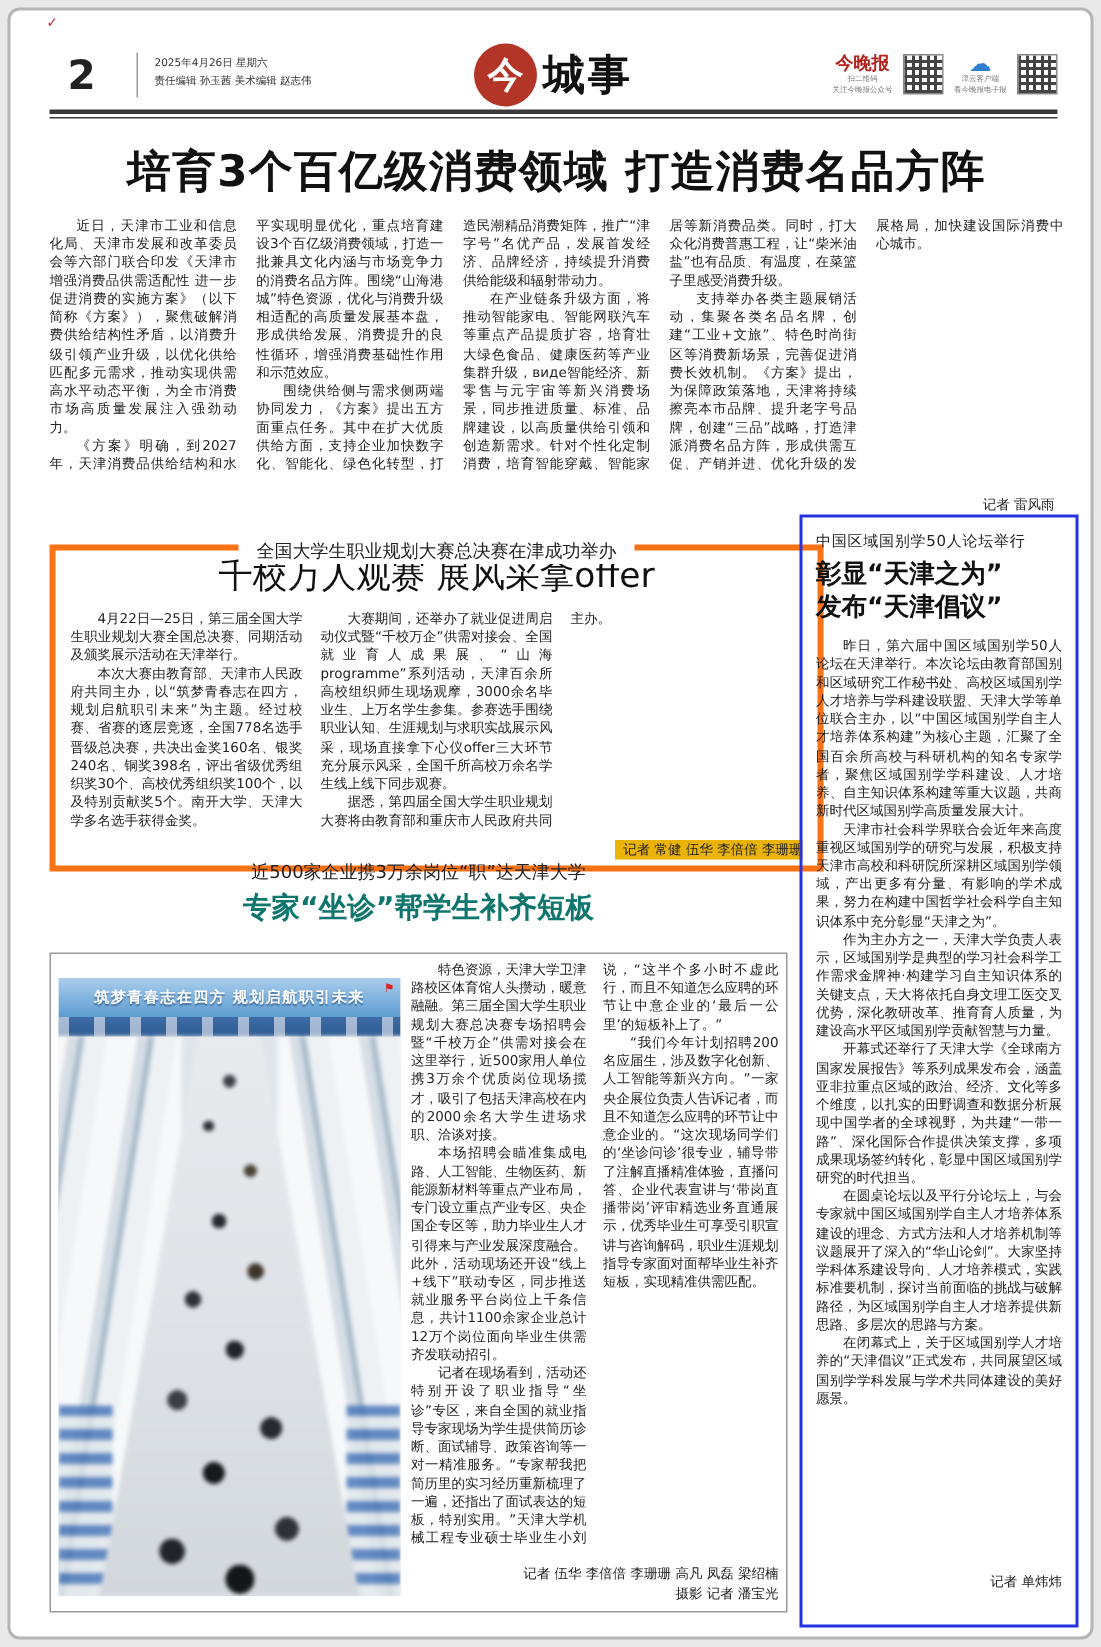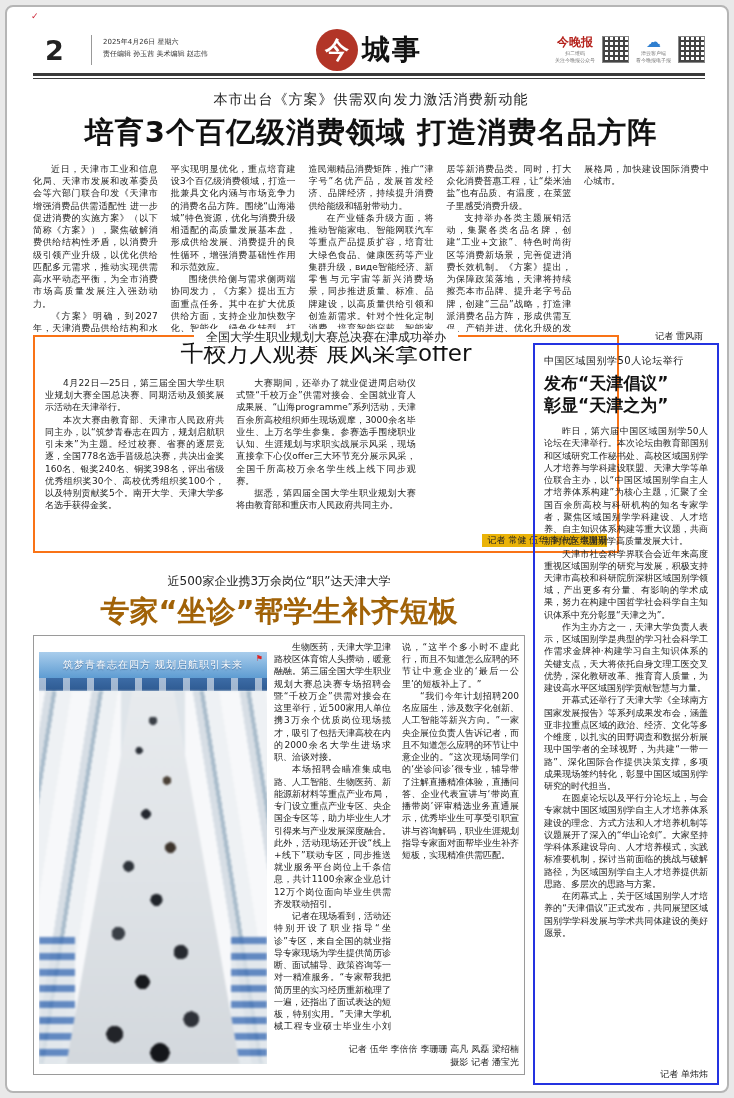--- a/index.html
+++ b/index.html
@@ -38,35 +38,35 @@
   .byline { font-size:9px; text-align:right; color:#222; }
 
   
   .top-art { position:absolute; left:26px; top:84px; width:676px; height:252px; }
   .kicker { text-align:center; font-size:14px; color:#222; letter-spacing:1px; }
   .top-headline { text-align:center; font-size:29px; font-weight:bold; letter-spacing:1px; color:#111; margin-top:4px; }
   .top-cols { margin-top:10px; height:176px; column-count:5; column-gap:13px; column-fill:auto; overflow:hidden; }
   .top-byline { position:absolute; right:6px; bottom:0; background:#fff; padding-left:6px; }
 
   
-  .mid-box { position:absolute; left:26px; top:328px; width:586px; height:218px; border:2px solid #f97316; }
+  .mid-box { position:absolute; left:26px; top:356px; width:516px; height:218px; border:4px solid #f97316; }
   .boxed-kicker { position:absolute; top:-8px; left:50%; transform:translateX(-50%); background:#fff;
                   padding:0 12px; white-space:nowrap; font-size:12px; color:#222; }
   .mid-headline { text-align:center; font-size:23px; font-weight:normal; margin-top:1px; color:#111; }
   .mid-cols { margin:8px 10px 0; height:148px; column-count:3; column-gap:12px; column-fill:auto; overflow:hidden; }
   .mid-byline { position:absolute; right:10px; bottom:4px; background:#eab308; padding-left:6px; }
 
   
   .job-head { position:absolute; left:26px; top:566px; width:492px; text-align:center; }
   .job-kicker { font-size:12px; color:#222; }
-  .job-headline { font-size:29px; font-weight:bold; color:#a16207; margin-top:2px; }
+  .job-headline { font-size:19px; font-weight:bold; color:#0f766e; margin-top:2px; }
   .job-box { position:absolute; left:26px; top:628px; width:492px; height:440px; border:1px solid #9a9a9a; padding:5px; }
   .photo { position:absolute; left:5px; top:16px; width:228px; height:412px; background:#e4e9ee; overflow:hidden; }
   .photo-banner { height:26px; background:linear-gradient(180deg,#a9cdec,#5e9cd2); color:#fff;
-                  display:flex; align-items:center; justify-content:center; font-size:10px; font-weight:normal;
+                  display:flex; align-items:center; justify-content:center; font-size:10px; font-weight:bold;
                   letter-spacing:1px; text-shadow:0 1px 1px rgba(10,40,90,.5); white-space:nowrap; }
   .photo-subbanner { height:13px; background:linear-gradient(180deg,#3c6ca6,#2e5a92);
                      background-image:repeating-linear-gradient(90deg,rgba(255,255,255,.55) 0 7px,transparent 7px 24px),
                                       linear-gradient(180deg,#3c6ca6,#2e5a92); }
   .photo-scene { position:absolute; left:0; top:39px; right:0; bottom:0; background:#dfe5ea; filter:blur(1.3px); }
   .boothL,.boothR { position:absolute; top:0; bottom:0; width:42%; }
   .boothL { left:-6%; background:repeating-linear-gradient(99deg,#f7f8fa 0 20px,#d7dee5 20px 27px,#a9bccb 27px 31px,#eef1f4 31px 46px); }
   .boothR { right:-6%; background:repeating-linear-gradient(81deg,#f7f8fa 0 20px,#d7dee5 20px 27px,#a9bccb 27px 31px,#eef1f4 31px 46px); }
   .crowd { position:absolute; left:12%; right:12%; top:0; bottom:0;
            clip-path:polygon(38% 0,62% 0,100% 100%,0 100%);
@@ -88,21 +88,21 @@
   .chairL,.chairR { position:absolute; bottom:0; width:16%; height:34%;
            background:repeating-linear-gradient(180deg,#3f6fb5 0 7px,#dfe5ea 7px 16px); opacity:.8; }
   .chairL { left:0; } .chairR { right:0; }
   .flag { position:absolute; right:4px; top:2px; color:#d22; font-size:8px; z-index:3; }
   .job-text { position:absolute; left:240px; right:5px; top:5px; bottom:5px; display:flex; flex-direction:column; }
   .job-cols { flex:1; column-count:2; column-gap:11px; column-fill:auto; overflow:hidden; }
   .job-bylines { padding-top:3px; }
 
   
   .side-box { position:absolute; left:526px; top:336px; width:186px; height:742px;
-              border:2px solid #2433e0; padding:9px 9px 2px; display:flex; flex-direction:column; }
+              border:2px solid #2433e0; padding:9px 9px 22px; display:flex; flex-direction:column; }
   .side-kicker { font-size:10px; color:#222; letter-spacing:.5px; }
   .side-headline { font-size:17px; font-weight:bold; color:#111; line-height:1.3; margin-top:4px; }
   .side-flow { flex:1; overflow:hidden; margin-top:9px; }
   .side-byline { padding-top:3px; }
 </style>
 </head>
 <body>
 
 <div class="sheet">
 
@@ -136,21 +136,20 @@
       </div>
       <div class="qr"></div>
     </div>
     <div class="hdr-rule">
       <div class="thick"></div>
         <div class="thin"></div>
     </div>
   </div>
 
   <div class="top-art">
-    <div class="kicker">本市出台《方案》供需双向发力激活消费新动能</div>
     <div class="top-headline">培育3个百亿级消费领域 打造消费名品方阵</div>
     <div class="top-cols cols">
         <p>近日，天津市工业和信息化局、天津市发展和改革委员会等六部门联合印发《天津市增强消费品供需适配性 进一步促进消费的实施方案》（以下简称《方案》），聚焦破解消费供给结构性矛盾，以消费升级引领产业升级，以优化供给匹配多元需求，推动实现供需高水平动态平衡，为全市消费市场高质量发展注入强劲动力。</p>
         <p>《方案》明确，到2027年，天津消费品供给结构和水平实现明显优化，重点培育建设3个百亿级消费领域，打造一批兼具文化内涵与市场竞争力的消费名品方阵。围绕“山海港城”特色资源，优化与消费升级相适配的高质量发展基本盘，形成供给发展、消费提升的良性循环，增强消费基础性作用和示范效应。</p>
         <p>围绕供给侧与需求侧两端协同发力，《方案》提出五方面重点任务。其中在扩大优质供给方面，支持企业加快数字化、智能化、绿色化转型，打造民潮精品消费矩阵，推广“津字号”名优产品，发展首发经济、品牌经济，持续提升消费供给能级和辐射带动力。</p>
         <p>在产业链条升级方面，将推动智能家电、智能网联汽车等重点产品提质扩容，培育壮大绿色食品、健康医药等产业集群升级，виде智能经济、新零售与元宇宙等新兴消费场景，同步推进质量、标准、品牌建设，以高质量供给引领和创造新需求。针对个性化定制消费，培育智能穿戴、智能家居等新消费品类。同时，打大众化消费普惠工程，让“柴米油盐”也有品质、有温度，在菜篮子里感受消费升级。</p>
         <p>支持举办各类主题展销活动，集聚各类名品名牌，创建“工业+文旅”、特色时尚街区等消费新场景，完善促进消费长效机制。《方案》提出，为保障政策落地，天津将持续擦亮本市品牌、提升老字号品牌，创建“三品”战略，打造津派消费名品方阵，形成供需互促、产销并进、优化升级的发展格局，加快建设国际消费中心城市。</p>
       </div>
     <div class="byline top-byline">记者 雷风雨</div>
   </div>
@@ -179,37 +178,37 @@
       <div class="photo-scene">
         <div class="boothL"></div>
         <div class="boothR"></div>
         <div class="chairL"></div>
         <div class="chairR"></div>
         <div class="crowd"></div>
       </div>
     </div>
     <div class="job-text">
       <div class="job-cols cols">
-          <p>生物医药，天津大学卫津路校区体育馆人头攒动，暖意融融。第三届全国大学生职业规划大赛总决赛专场招聘会暨“千校万企”供需对接会在这里举行，近500家用人单位携3万余个优质岗位现场揽才，吸引了包括天津高校在内的2000余名大学生进场求职、洽谈对接。</p>
+          <p>特色资源，天津大学卫津路校区体育馆人头攒动，暖意融融。第三届全国大学生职业规划大赛总决赛专场招聘会暨“千校万企”供需对接会在这里举行，近500家用人单位携3万余个优质岗位现场揽才，吸引了包括天津高校在内的2000余名大学生进场求职、洽谈对接。</p>
           <p>本场招聘会瞄准集成电路、人工智能、生物医药、新能源新材料等重点产业布局，专门设立重点产业专区、央企国企专区等，助力毕业生人才引得来与产业发展深度融合。此外，活动现场还开设“线上+线下”联动专区，同步推送就业服务平台岗位上千条信息，共计1100余家企业总计12万个岗位面向毕业生供需齐发联动招引。</p>
           <p>记者在现场看到，活动还特别开设了职业指导“坐诊”专区，来自全国的就业指导专家现场为学生提供简历诊断、面试辅导、政策咨询等一对一精准服务。“专家帮我把简历里的实习经历重新梳理了一遍，还指出了面试表达的短板，特别实用。”天津大学机械工程专业硕士毕业生小刘说，“这半个多小时不虚此行，而且不知道怎么应聘的环节让中意企业的‘最后一公里’的短板补上了。”</p>
           <p>“我们今年计划招聘200名应届生，涉及数字化创新、人工智能等新兴方向。”一家央企展位负责人告诉记者，而且不知道怎么应聘的环节让中意企业的。“这次现场同学们的‘坐诊问诊’很专业，辅导带了注解直播精准体验，直播问答、企业代表宣讲与‘带岗直播带岗’评审精选业务直通展示，优秀毕业生可享受引职宣讲与咨询解码，职业生涯规划指导专家面对面帮毕业生补齐短板，实现精准供需匹配。</p>
         </div>
       <div class="job-bylines">
         <div class="byline">记者 伍华 李倍倍 李珊珊 高凡 凤磊 梁绍楠</div>
         <div class="byline">摄影 记者 潘宝光</div>
       </div>
     </div>
   </div>
 
   <div class="side-box">
     <div class="side-kicker">中国区域国别学50人论坛举行</div>
     <div class="side-headline">
+      <div>彰显“天津之为”</div>
       <div>发布“天津倡议”</div>
-      <div>彰显“天津之为”</div>
     </div>
     <div class="side-flow flow">
         <p>昨日，第六届中国区域国别学50人论坛在天津举行。本次论坛由教育部国别和区域研究工作秘书处、高校区域国别学人才培养与学科建设联盟、天津大学等单位联合主办，以“中国区域国别学自主人才培养体系构建”为核心主题，汇聚了全国百余所高校与科研机构的知名专家学者，聚焦区域国别学学科建设、人才培养、自主知识体系构建等重大议题，共商新时代区域国别学高质量发展大计。</p>
         <p>天津市社会科学界联合会近年来高度重视区域国别学的研究与发展，积极支持天津市高校和科研院所深耕区域国别学领域，产出更多有分量、有影响的学术成果，努力在构建中国哲学社会科学自主知识体系中充分彰显“天津之为”。</p>
         <p>作为主办方之一，天津大学负责人表示，区域国别学是典型的学习社会科学工作需求金牌神·构建学习自主知识体系的关键支点，天大将依托自身文理工医交叉优势，深化教研改革、推育育人质量，为建设高水平区域国别学贡献智慧与力量。</p>
         <p>开幕式还举行了天津大学《全球南方国家发展报告》等系列成果发布会，涵盖亚非拉重点区域的政治、经济、文化等多个维度，以扎实的田野调查和数据分析展现中国学者的全球视野，为共建“一带一路”、深化国际合作提供决策支撑，多项成果现场签约转化，彰显中国区域国别学研究的时代担当。</p>
         <p>在圆桌论坛以及平行分论坛上，与会专家就中国区域国别学自主人才培养体系建设的理念、方式方法和人才培养机制等议题展开了深入的“华山论剑”。大家坚持学科体系建设导向、人才培养模式，实践标准要机制，探讨当前面临的挑战与破解路径，为区域国别学自主人才培养提供新思路、多层次的思路与方案。</p>
         <p>在闭幕式上，关于区域国别学人才培养的“天津倡议”正式发布，共同展望区域国别学学科发展与学术共同体建设的美好愿景。</p>
       </div>
     <div class="byline side-byline">记者 单炜炜</div>

